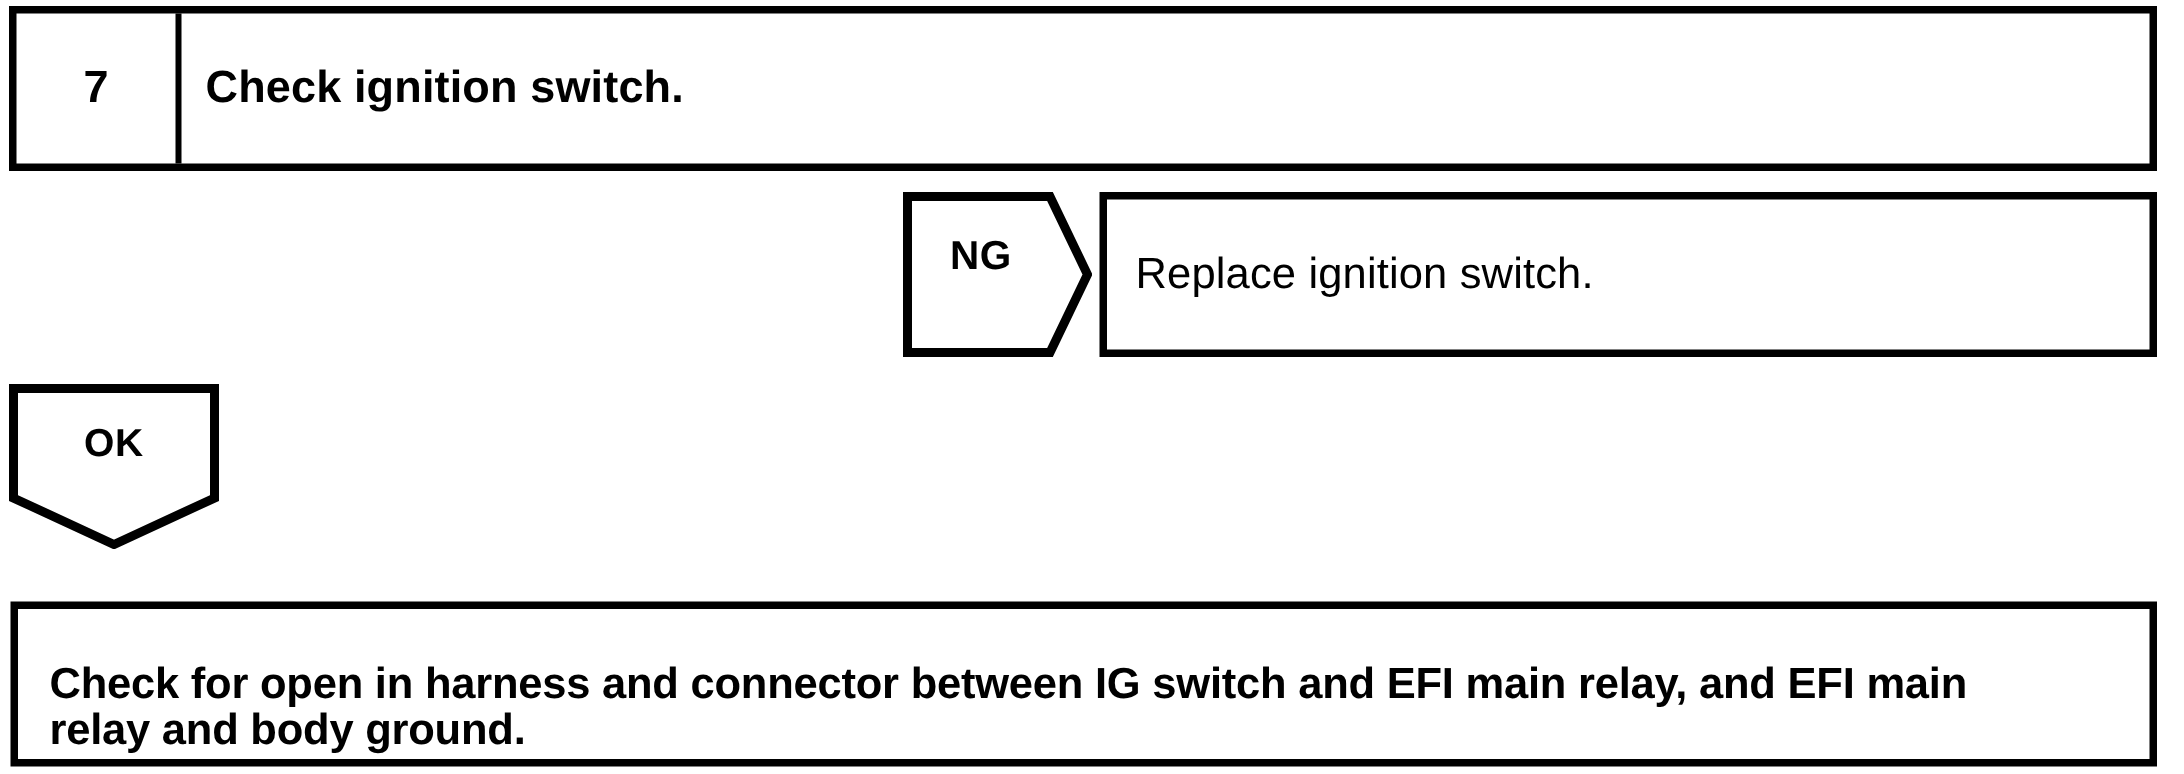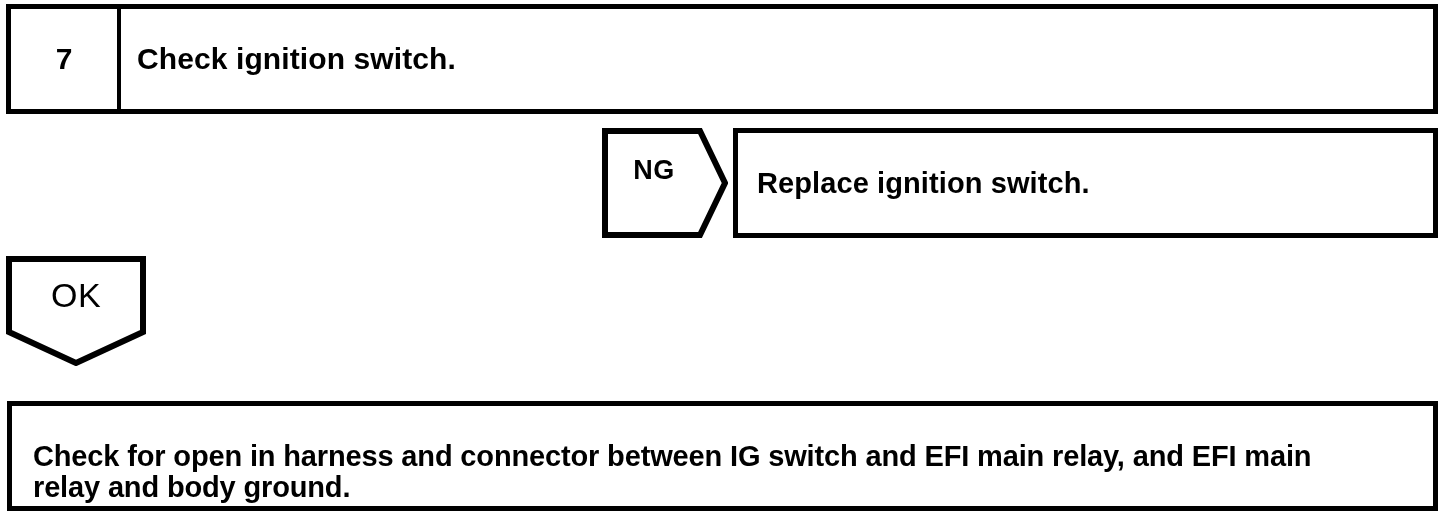--- a/index.html
+++ b/index.html
@@ -103,21 +103,21 @@
     height: 110px;
     border: 5px solid #000;
     box-sizing: border-box;
     background: #fff;
     display: flex;
     align-items: center;
     padding-left: 19px;
   }
   .ng-result-text {
     font-size: 29px;
-    font-weight: bold;
+    font-weight: normal;
     line-height: 1;
     letter-spacing: 0.1px;
   }
 
   
   .ok-branch {
     position: absolute;
     left: 6px;
     top: 256px;
     width: 140px;
@@ -131,22 +131,22 @@
   }
   .ok-label {
     position: absolute;
     left: 0;
     top: 0;
     width: 140px;
     height: 78px;
     display: flex;
     align-items: center;
     justify-content: center;
-    font-size: 34px;
-    font-weight: normal;
+    font-size: 26px;
+    font-weight: bold;
     letter-spacing: 0.5px;
   }
 
   
   .final-box {
     position: absolute;
     left: 7px;
     top: 401px;
     width: 1431px;
     height: 110px;

